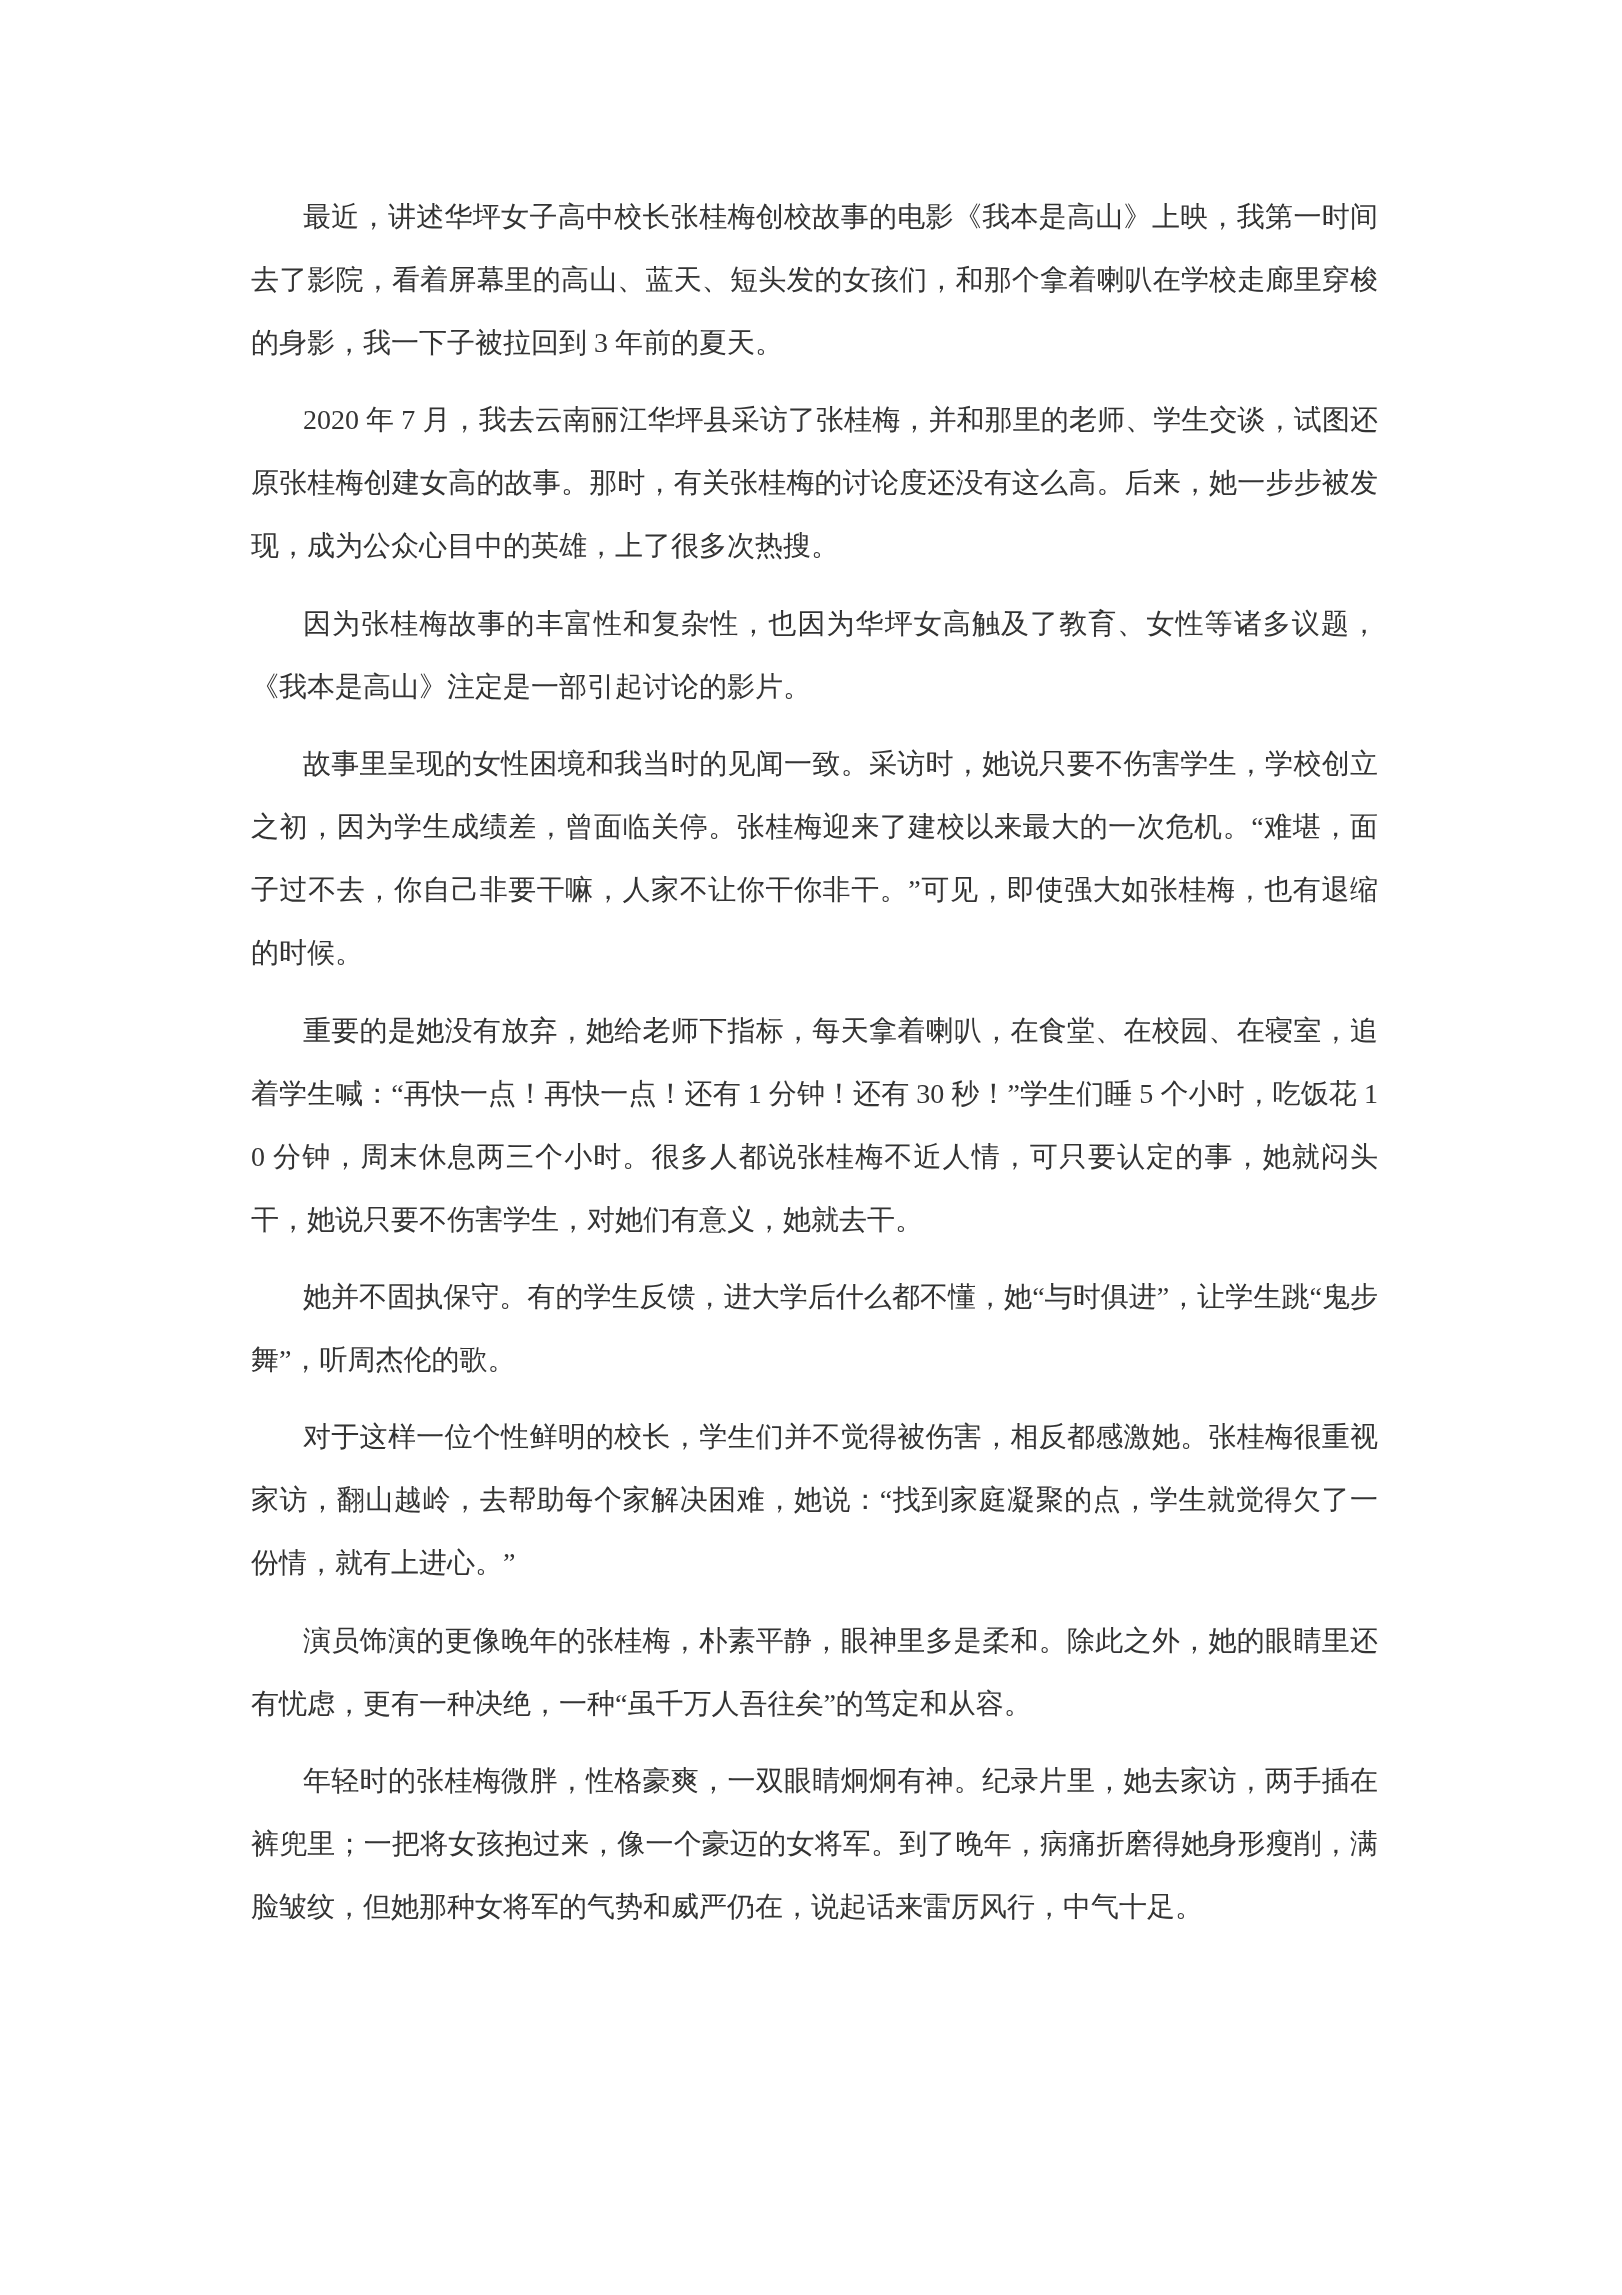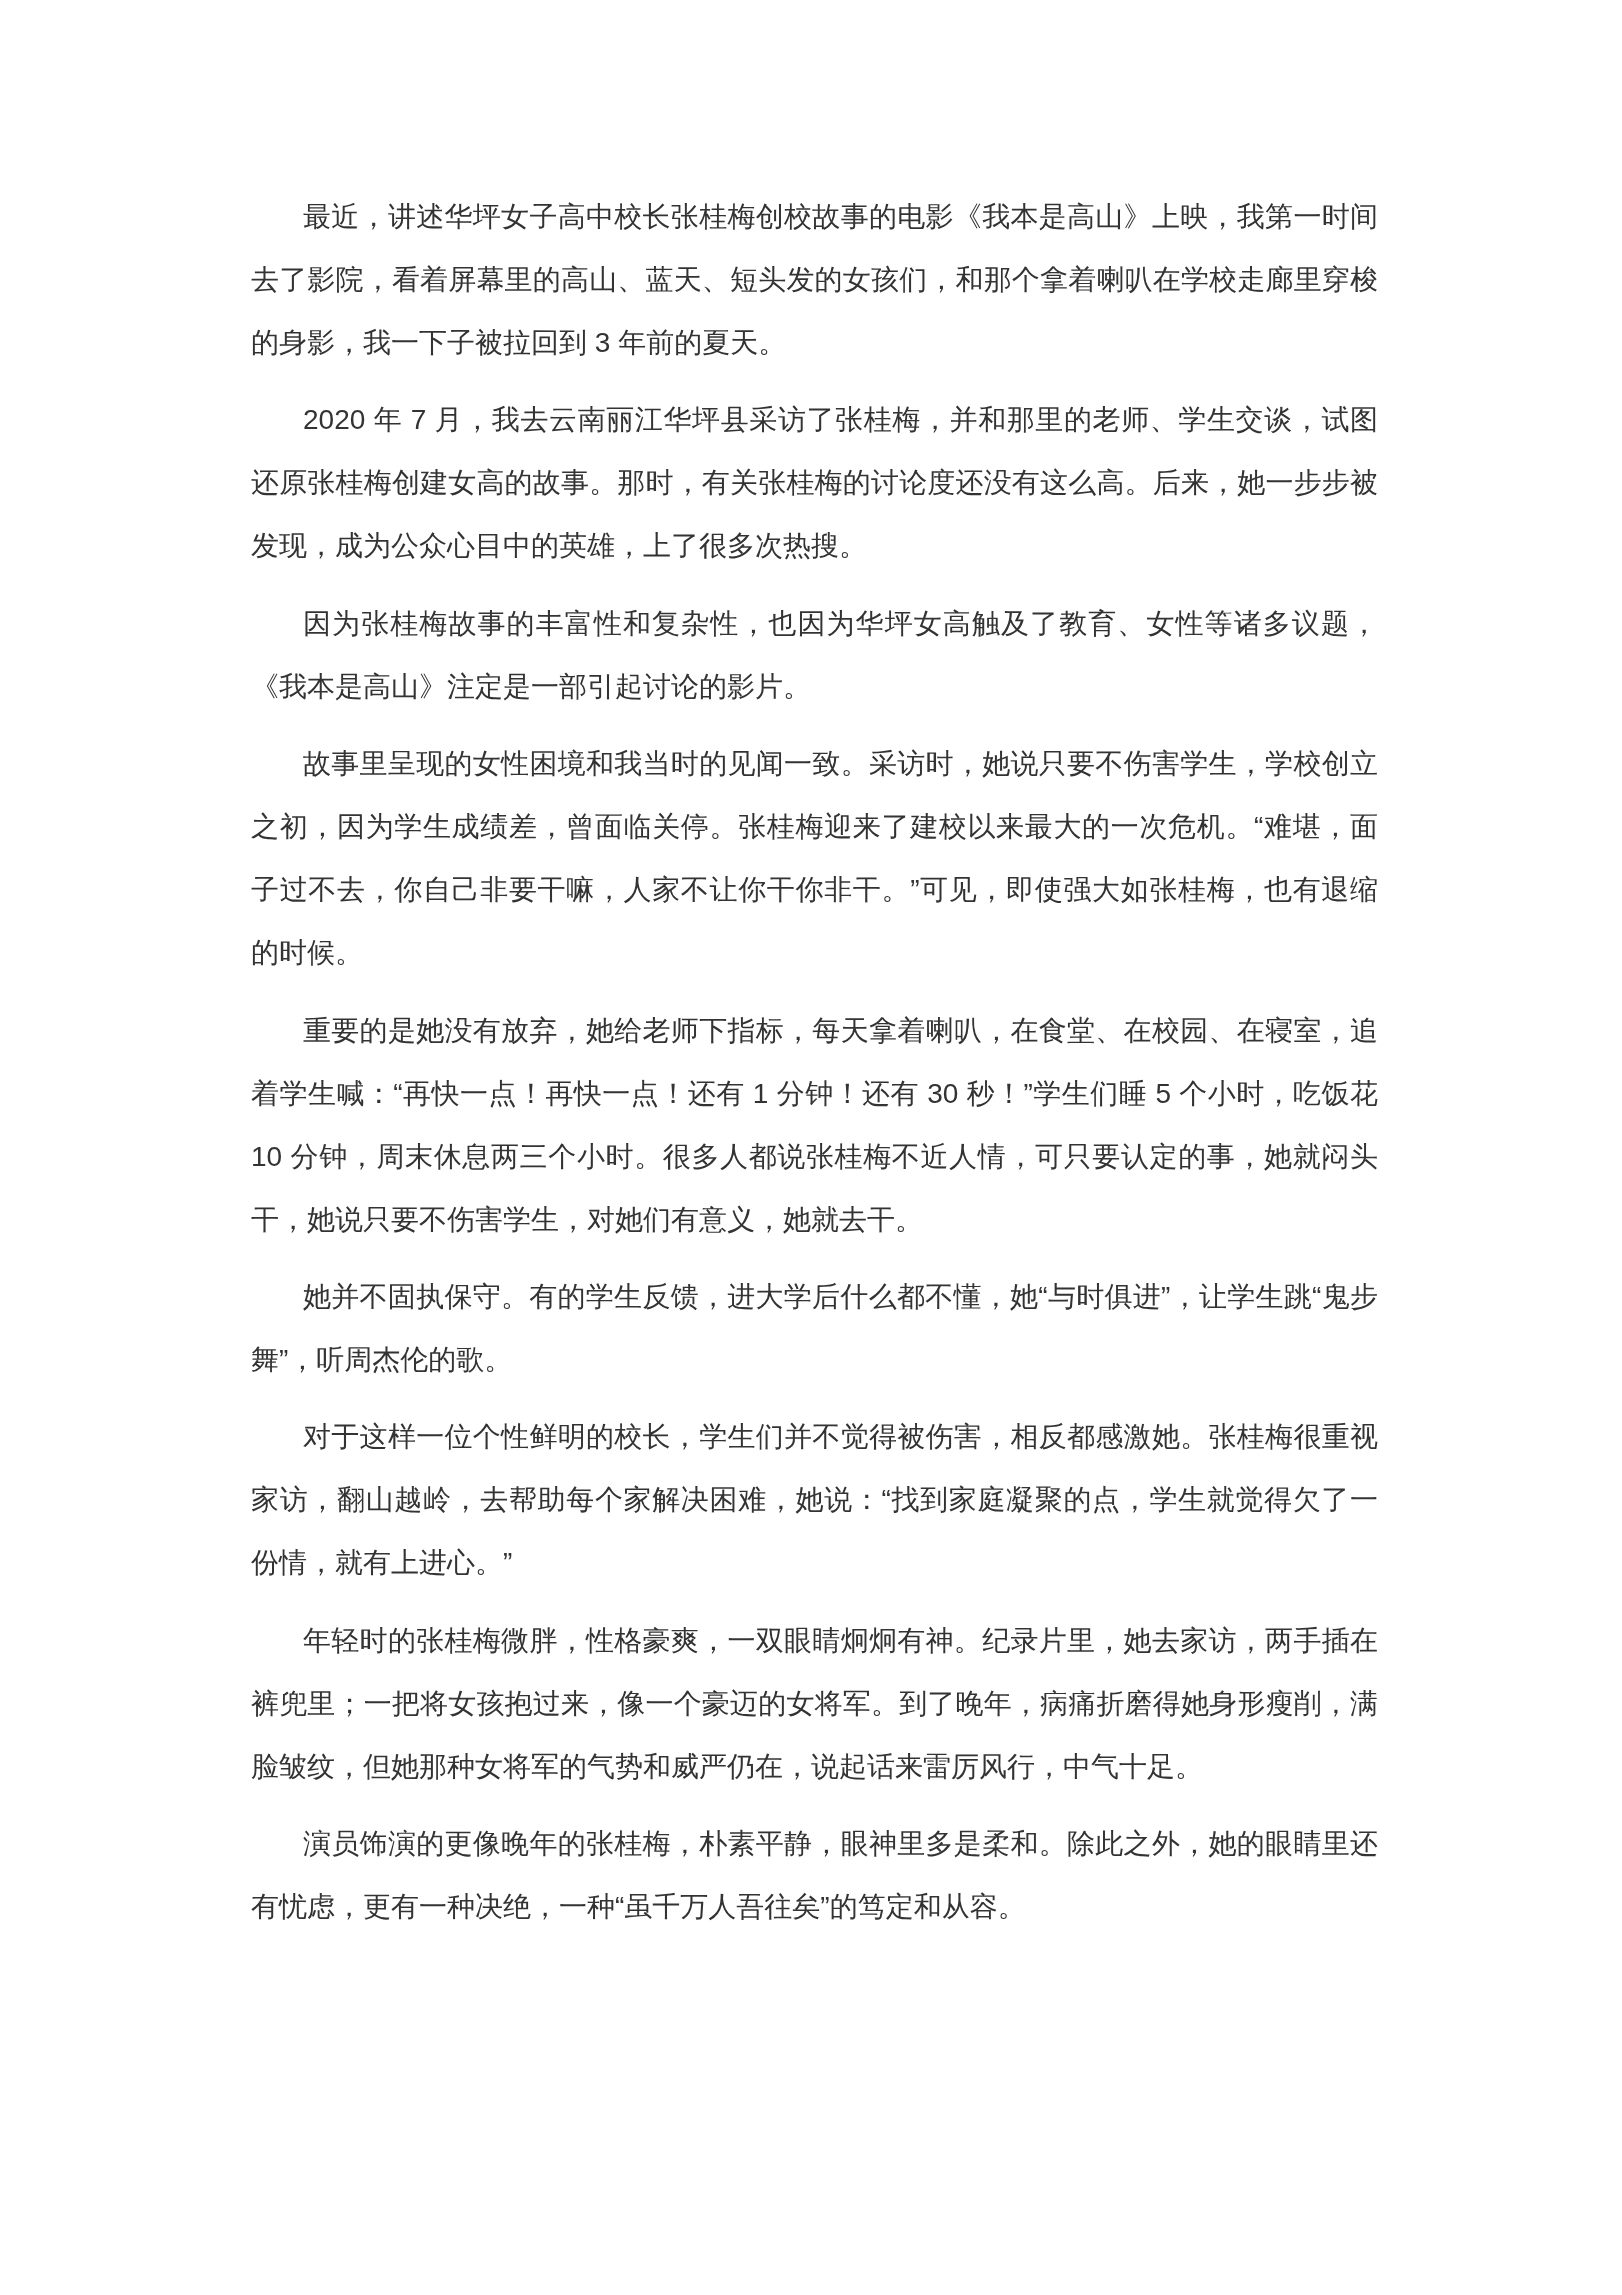--- a/index.html
+++ b/index.html
@@ -12,21 +12,21 @@
     width: 1622px;
     height: 2295px;
     background: #ffffff;
     overflow: hidden;
   }
   .doc-body {
     position: absolute;
     left: 251px;
     top: 185px;
     width: 1127px;
-    font-family: Liberation Sans, sans-serif;
+    font-family: Liberation Serif, serif;
     font-size: 28px;
     line-height: 63px;
     color: #333333;
     text-align: justify;
     text-justify: inter-ideograph;
   }
   .doc-body p {
     margin: 0 0 14.4px 0;
     text-indent: 52px;
     word-break: break-all;
@@ -40,17 +40,17 @@
 
 <div class="page">
   <div class="doc-body">
       <p>最近，讲述华坪女子高中校长张桂梅创校故事的电影《我本是高山》上映，我第一时间去了影院，看着屏幕里的高山、蓝天、短头发的女孩们，和那个拿着喇叭在学校走廊里穿梭的身影，我一下子被拉回到 3 年前的夏天。</p>
       <p>2020 年 7 月，我去云南丽江华坪县采访了张桂梅，并和那里的老师、学生交谈，试图还原张桂梅创建女高的故事。那时，有关张桂梅的讨论度还没有这么高。后来，她一步步被发现，成为公众心目中的英雄，上了很多次热搜。</p>
       <p>因为张桂梅故事的丰富性和复杂性，也因为华坪女高触及了教育、女性等诸多议题，《我本是高山》注定是一部引起讨论的影片。</p>
       <p>故事里呈现的女性困境和我当时的见闻一致。采访时，她说只要不伤害学生，学校创立之初，因为学生成绩差，曾面临关停。张桂梅迎来了建校以来最大的一次危机。“难堪，面子过不去，你自己非要干嘛，人家不让你干你非干。”可见，即使强大如张桂梅，也有退缩的时候。</p>
       <p>重要的是她没有放弃，她给老师下指标，每天拿着喇叭，在食堂、在校园、在寝室，追着学生喊：“再快一点！再快一点！还有 1 分钟！还有 30 秒！”学生们睡 5 个小时，吃饭花 10 分钟，周末休息两三个小时。很多人都说张桂梅不近人情，可只要认定的事，她就闷头干，她说只要不伤害学生，对她们有意义，她就去干。</p>
       <p>她并不固执保守。有的学生反馈，进大学后什么都不懂，她“与时俱进”，让学生跳“鬼步舞”，听周杰伦的歌。</p>
       <p>对于这样一位个性鲜明的校长，学生们并不觉得被伤害，相反都感激她。张桂梅很重视家访，翻山越岭，去帮助每个家解决困难，她说：“找到家庭凝聚的点，学生就觉得欠了一份情，就有上进心。”</p>
+      <p>演员饰演的更像晚年的张桂梅，朴素平静，眼神里多是柔和。除此之外，她的眼睛里还有忧虑，更有一种决绝，一种“虽千万人吾往矣”的笃定和从容。</p>
       <p>年轻时的张桂梅微胖，性格豪爽，一双眼睛炯炯有神。纪录片里，她去家访，两手插在裤兜里；一把将女孩抱过来，像一个豪迈的女将军。到了晚年，病痛折磨得她身形瘦削，满脸皱纹，但她那种女将军的气势和威严仍在，说起话来雷厉风行，中气十足。</p>
-      <p>演员饰演的更像晚年的张桂梅，朴素平静，眼神里多是柔和。除此之外，她的眼睛里还有忧虑，更有一种决绝，一种“虽千万人吾往矣”的笃定和从容。</p>
     </div>
 </div>
 
 
 </body></html>

